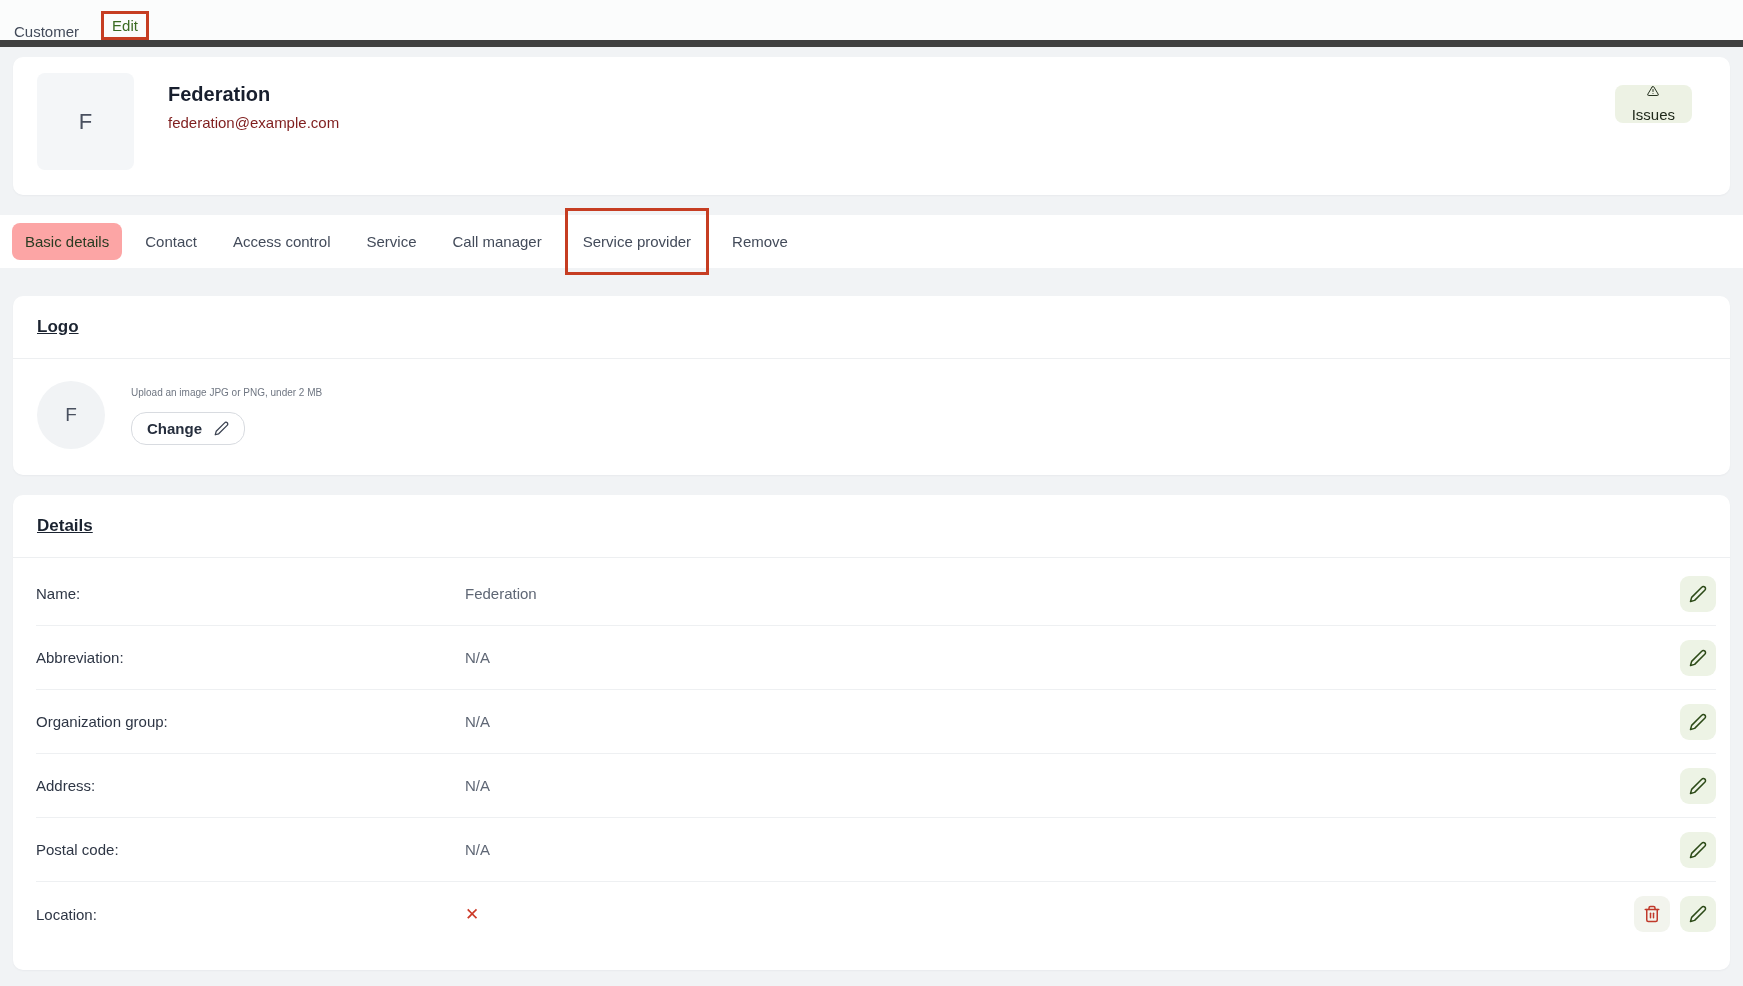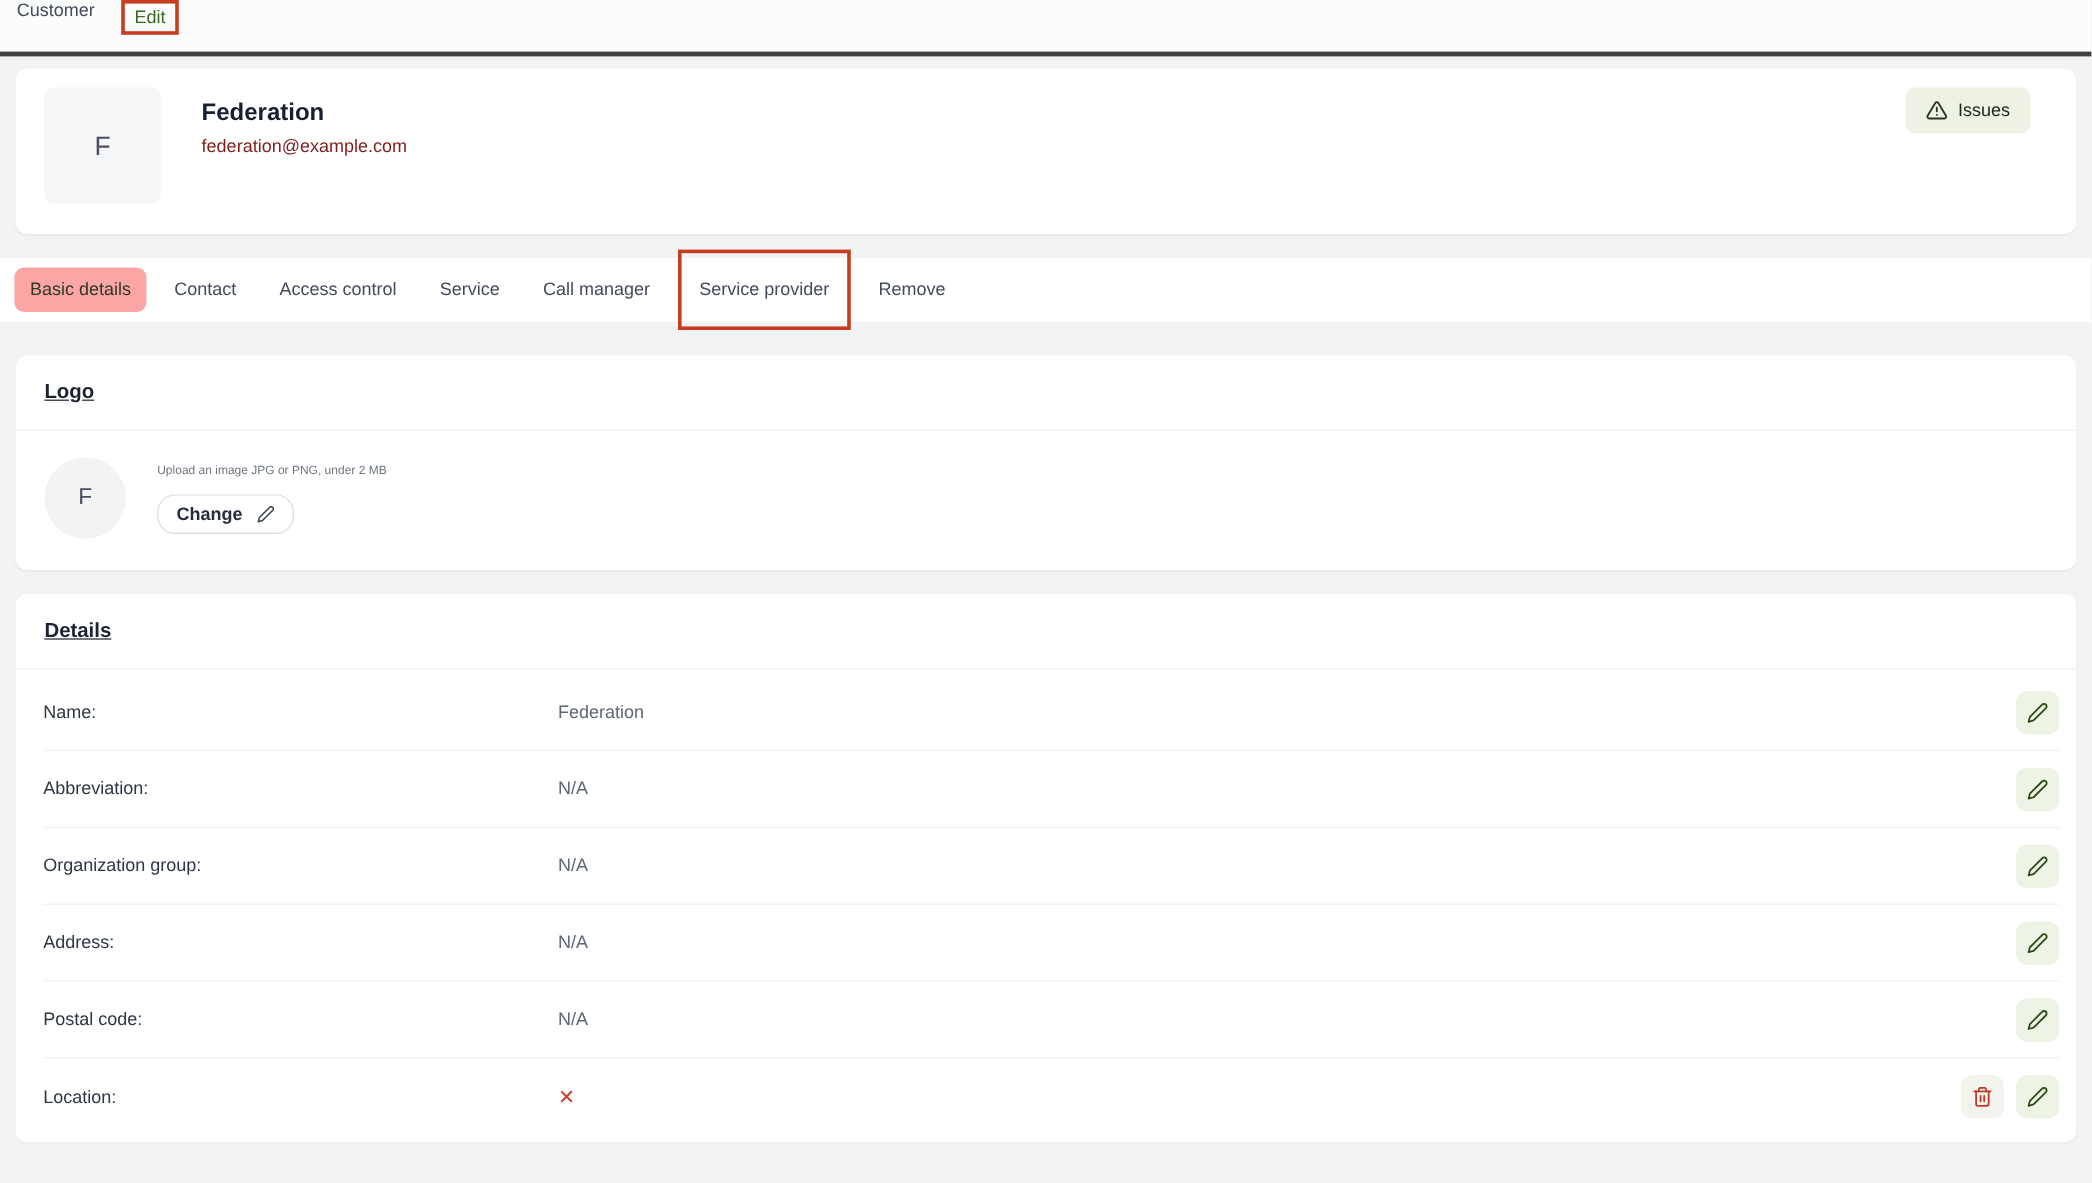--- a/index.html
+++ b/index.html
@@ -7,22 +7,22 @@
   body {
     font-family:"Liberation Sans", sans-serif;
     background:#f1f3f5;
     color:#2e3645;
     overflow:hidden;
   }
 
   
   .topbar {
     height:47px; background:#fbfcfc;
-    border-bottom:4px solid #404040;
-    display:flex; align-items:flex-start;
+    border-bottom:7px solid #404040;
+    display:flex; align-items:flex-end;
     padding:0 14px; gap:22px;
   }
   .crumb { font-size:15px; color:#434b5a; cursor:default; }
   .crumb.edit { color:#3a6a22; }
   .annotation-box {
     display:inline-flex; align-items:center;
     border:3px solid #c63d22; padding:3px 8px;
   }
 
   
@@ -40,25 +40,25 @@
   .avatar-square {
     width:97px; height:97px; border-radius:8px;
     background:#f4f6f8; color:#49505f;
     font-size:22px; display:flex; align-items:center; justify-content:center;
     flex:0 0 auto;
   }
   .header-info { margin-left:34px; padding-top:10px; }
   .customer-title { font-size:20px; font-weight:700; color:#181f2e; }
   .customer-email { font-size:15px; color:#7f1d1d; margin-top:8px; }
   .issues-btn {
-    margin-left:auto; margin-right:14px; margin-top:0;
+    margin-left:auto; margin-right:14px; margin-top:12px;
     display:inline-flex; align-items:center; gap:9px;
     background:#edf2e4; border:none; border-radius:8px;
     height:38px; padding:0 17px;
-    font-family:inherit; font-size:15px; color:#202a1b; cursor:pointer;
+    font-family:inherit; font-size:15px; color:#202a1b; cursor:pointer;flex-direction:column;
   }
   .issues-btn svg { width:18px; height:18px; }
 
   
   .tabbar {
     margin-top:20px; background:#ffffff;
     height:53px; display:flex; align-items:center;
     padding:0 12px; gap:10px;
   }
   .tab {
@@ -93,21 +93,21 @@
     margin-top:14px;
     display:inline-flex; align-items:center; gap:12px;
     background:#ffffff; border:1px solid #d8dbe0; border-radius:15px;
     padding:7px 15px; font-family:inherit; font-size:15px; color:#262e3d;
     font-weight:600; cursor:pointer;
   }
   .change-btn svg { width:15px; height:15px; }
 
   
   .details-card { margin-top:20px; margin-bottom:21px; }
-  .rows { padding:4px 14px 6px 23px; }
+  .rows { padding:4px 14px 24px 23px; }
   .drow {
     display:flex; align-items:center; height:64px;
     border-bottom:1px solid #eef0f2;
   }
   .drow:last-child { border-bottom:none; }
   .dlabel { width:429px; font-size:15px; color:#2e3645; flex:0 0 auto; }
   .dvalue { font-size:15px; color:#5f6775; }
   .dvalue.cross { color:#cc3a28; font-size:17px; line-height:1; }
   .row-actions { margin-left:auto; display:flex; gap:10px; }
   .icon-btn {

